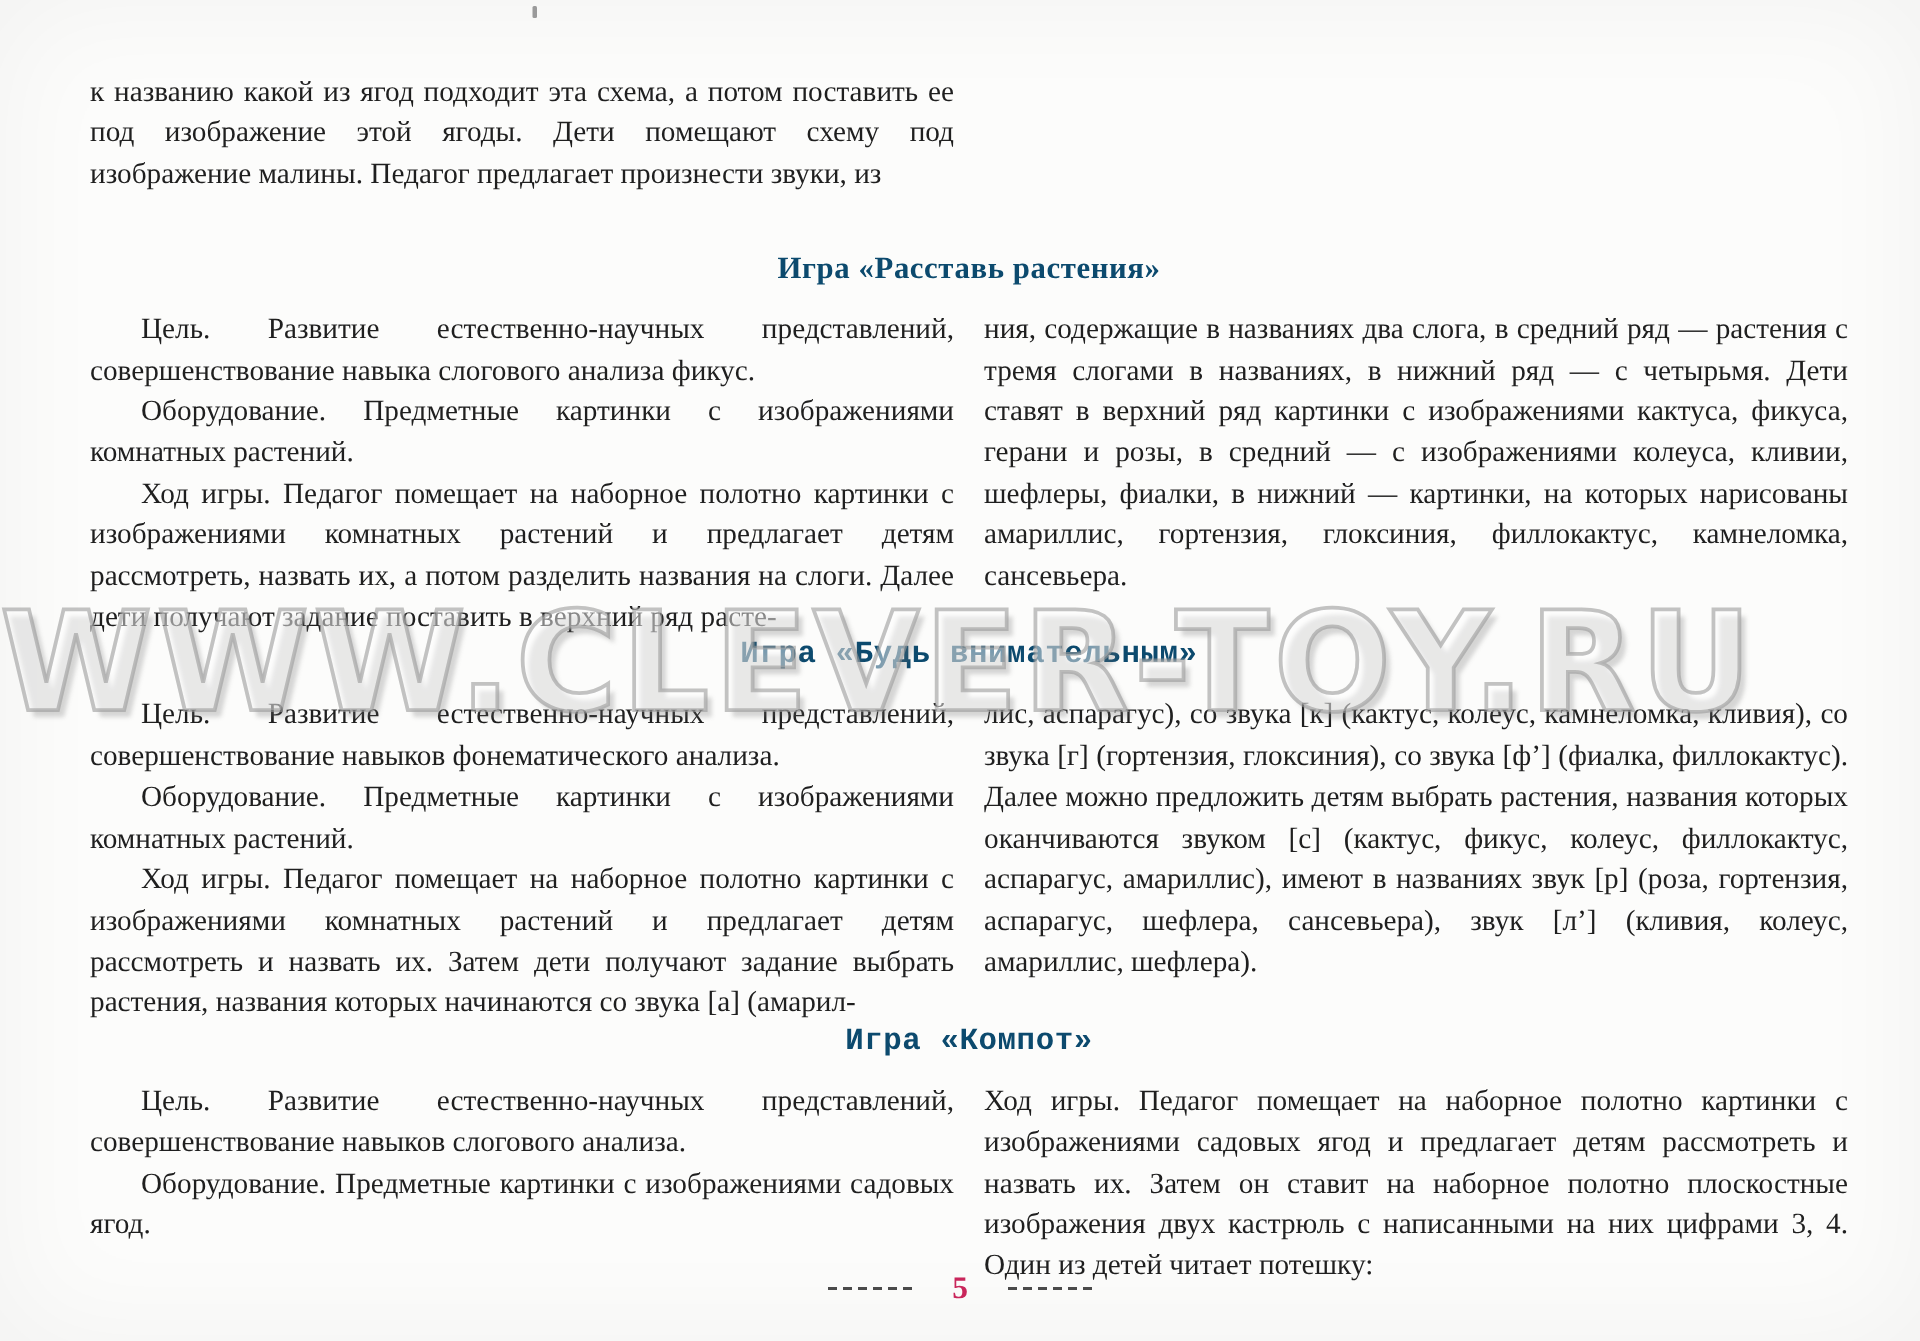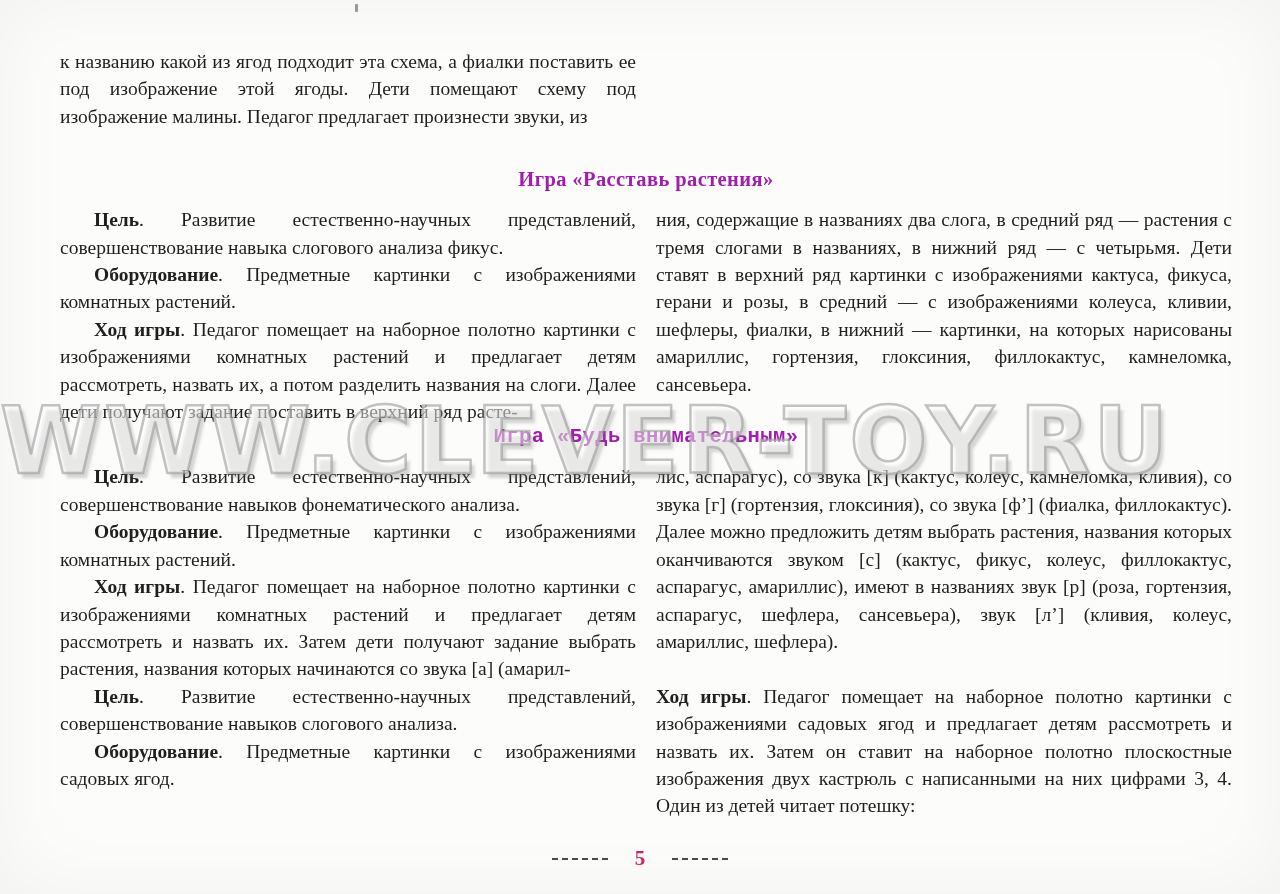--- a/index.html
+++ b/index.html
@@ -44,28 +44,28 @@
     justify-content:space-between;
   }
   .col{
     width:576px;
     text-align:justify;
     font-size:19.5px;
     line-height:27.4px;
   }
   .col p{margin:0;text-indent:34px;}
   .col p.noind{text-indent:0;}
-  .col b{font-weight:bold;}
+  .col b{font-weight:normal;}
   h2{
     margin:0;
     text-align:center;
     font-size:20.5px;
     font-weight:bold;
     letter-spacing:0.4px;
-    color:#a21caf;
+    color:#0c4a6e;
   }
   .h-first{margin-top:38px;margin-bottom:15px;}
   .h-later{margin-bottom:15px;font-family:Liberation Mono, monospace;}
   .footer{
     position:absolute;
     left:0;top:846px;width:1280px;
     display:flex;align-items:center;justify-content:center;
     z-index:2;
   }
   .dash{
@@ -83,21 +83,21 @@
 <body>
 
 <div class="page">
   <div class="speck"></div>
   <div class="watermark">WWW.CLEVER-TOY.RU</div>
 
   <div class="content">
 
     <div class="row">
       <div class="col">
-        <p class="noind">к названию какой из ягод подходит эта схема, а фиалки поставить ее под изображение этой ягоды. Дети помещают схему под изображение малины. Педагог предлагает произнести звуки, из</p>
+        <p class="noind">к названию какой из ягод подходит эта схема, а потом поставить ее под изображение этой ягоды. Дети помещают схему под изображение малины. Педагог предлагает произнести звуки, из</p>
       </div>
     </div>
 
     <h2 class="h-first">Игра «Расставь растения»</h2>
     <div class="row">
       <div class="col">
         <p><b>Цель</b><span>. Развитие естественно-научных представлений, совершенствование навыка слогового анализа фикус.</span></p>
         <p><b>Оборудование</b><span>. Предметные картинки с изображениями комнатных растений.</span></p>
         <p><b>Ход игры</b><span>. Педагог помещает на наборное полотно картинки с изображениями комнатных растений и предлагает детям рассмотреть, назвать их, а потом разделить названия на слоги. Далее дети получают задание поставить в верхний ряд расте-</span></p>
       </div>
@@ -111,20 +111,21 @@
       <div class="col">
         <p><b>Цель</b><span>. Развитие естественно-научных представлений, совершенствование навыков фонематического анализа.</span></p>
         <p><b>Оборудование</b><span>. Предметные картинки с изображениями комнатных растений.</span></p>
         <p><b>Ход игры</b><span>. Педагог помещает на наборное полотно картинки с изображениями комнатных растений и предлагает детям рассмотреть и назвать их. Затем дети получают задание выбрать растения, названия которых начинаются со звука [а] (амарил-</span></p>
       </div>
       <div class="col">
         <p class="noind"><span>лис, аспарагус), со звука [к] (кактус, колеус, камнеломка, кливия), со звука [г] (гортензия, глоксиния), со звука [ф’] (фиалка, филлокактус). Далее можно предложить детям выбрать растения, названия которых оканчиваются звуком [с] (кактус, фикус, колеус, филлокактус, аспарагус, амариллис), имеют в названиях звук [р] (роза, гортензия, аспарагус, шефлера, сансевьера), звук [л’] (кливия, колеус, амариллис, шефлера).</span></p>
       </div>
     </div>
 
+    <h2 class="h-later">Игра «Компот»</h2>
     <div class="row">
       <div class="col">
         <p><b>Цель</b><span>. Развитие естественно-научных представлений, совершенствование навыков слогового анализа.</span></p>
         <p><b>Оборудование</b><span>. Предметные картинки с изображениями садовых ягод.</span></p>
       </div>
       <div class="col">
         <p class="noind"><b>Ход игры</b><span>. Педагог помещает на наборное полотно картинки с изображениями садовых ягод и предлагает детям рассмотреть и назвать их. Затем он ставит на наборное полотно плоскостные изображения двух кастрюль с написанными на них цифрами 3, 4. Один из детей читает потешку:</span></p>
       </div>
     </div>
 

